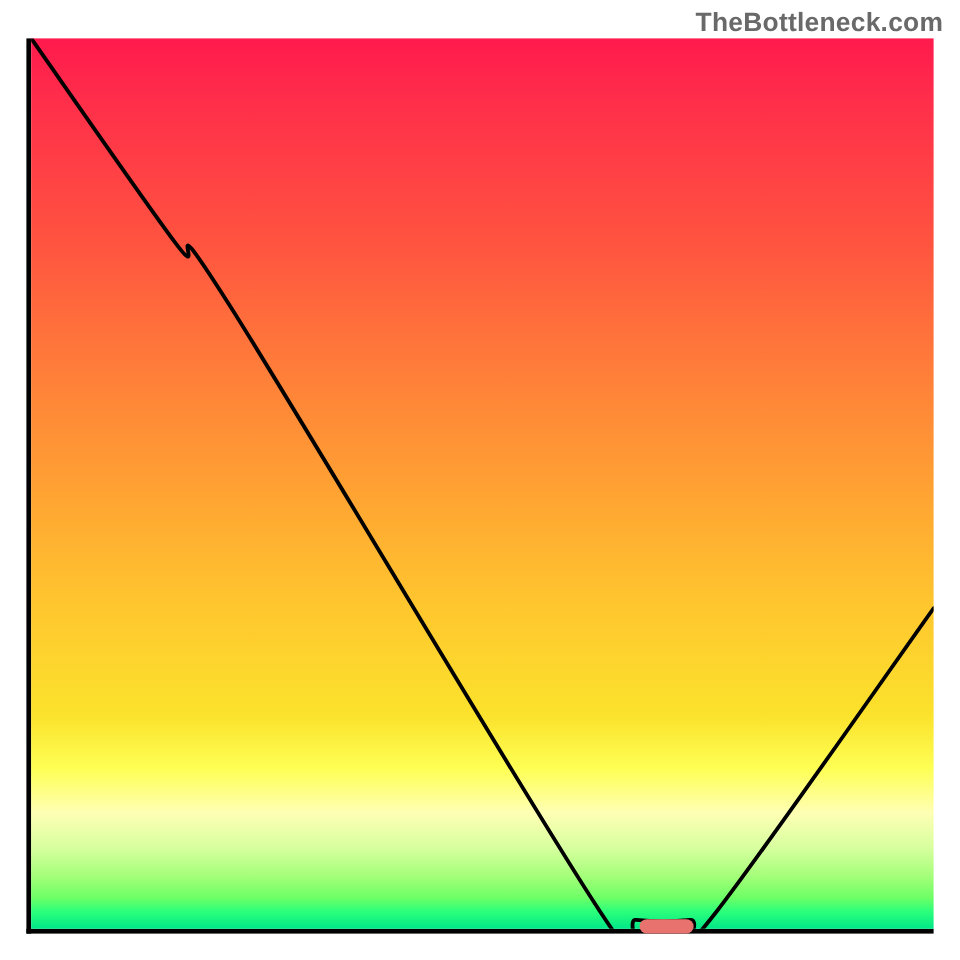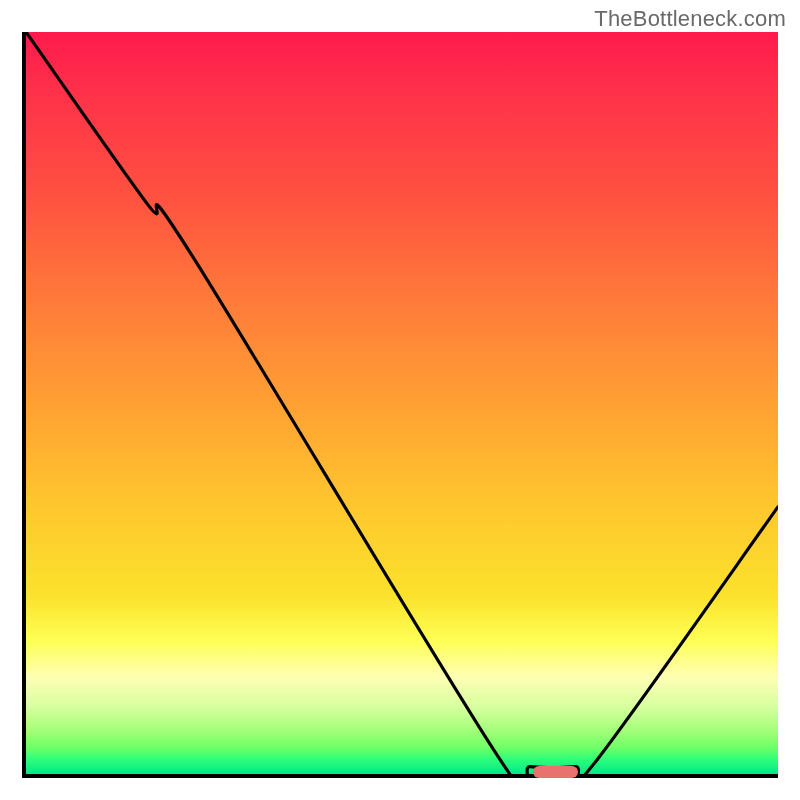--- a/index.html
+++ b/index.html
@@ -8,21 +8,21 @@
     height: 800px;
     background: #fff;
     font-family: Arial, sans-serif;
     position: relative;
   }
   .watermark {
     position: absolute;
     top: 6px;
     right: 14px;
     font-size: 22px;
-    font-weight: normal;
+    font-weight: bold;
     color: #696969;
     letter-spacing: 0.2px;
   }
   .plot-area {
     position: absolute;
     left: 22px;
     top: 32px;
     width: 756px;
     height: 746px;
     border-left: 4px solid #000;

